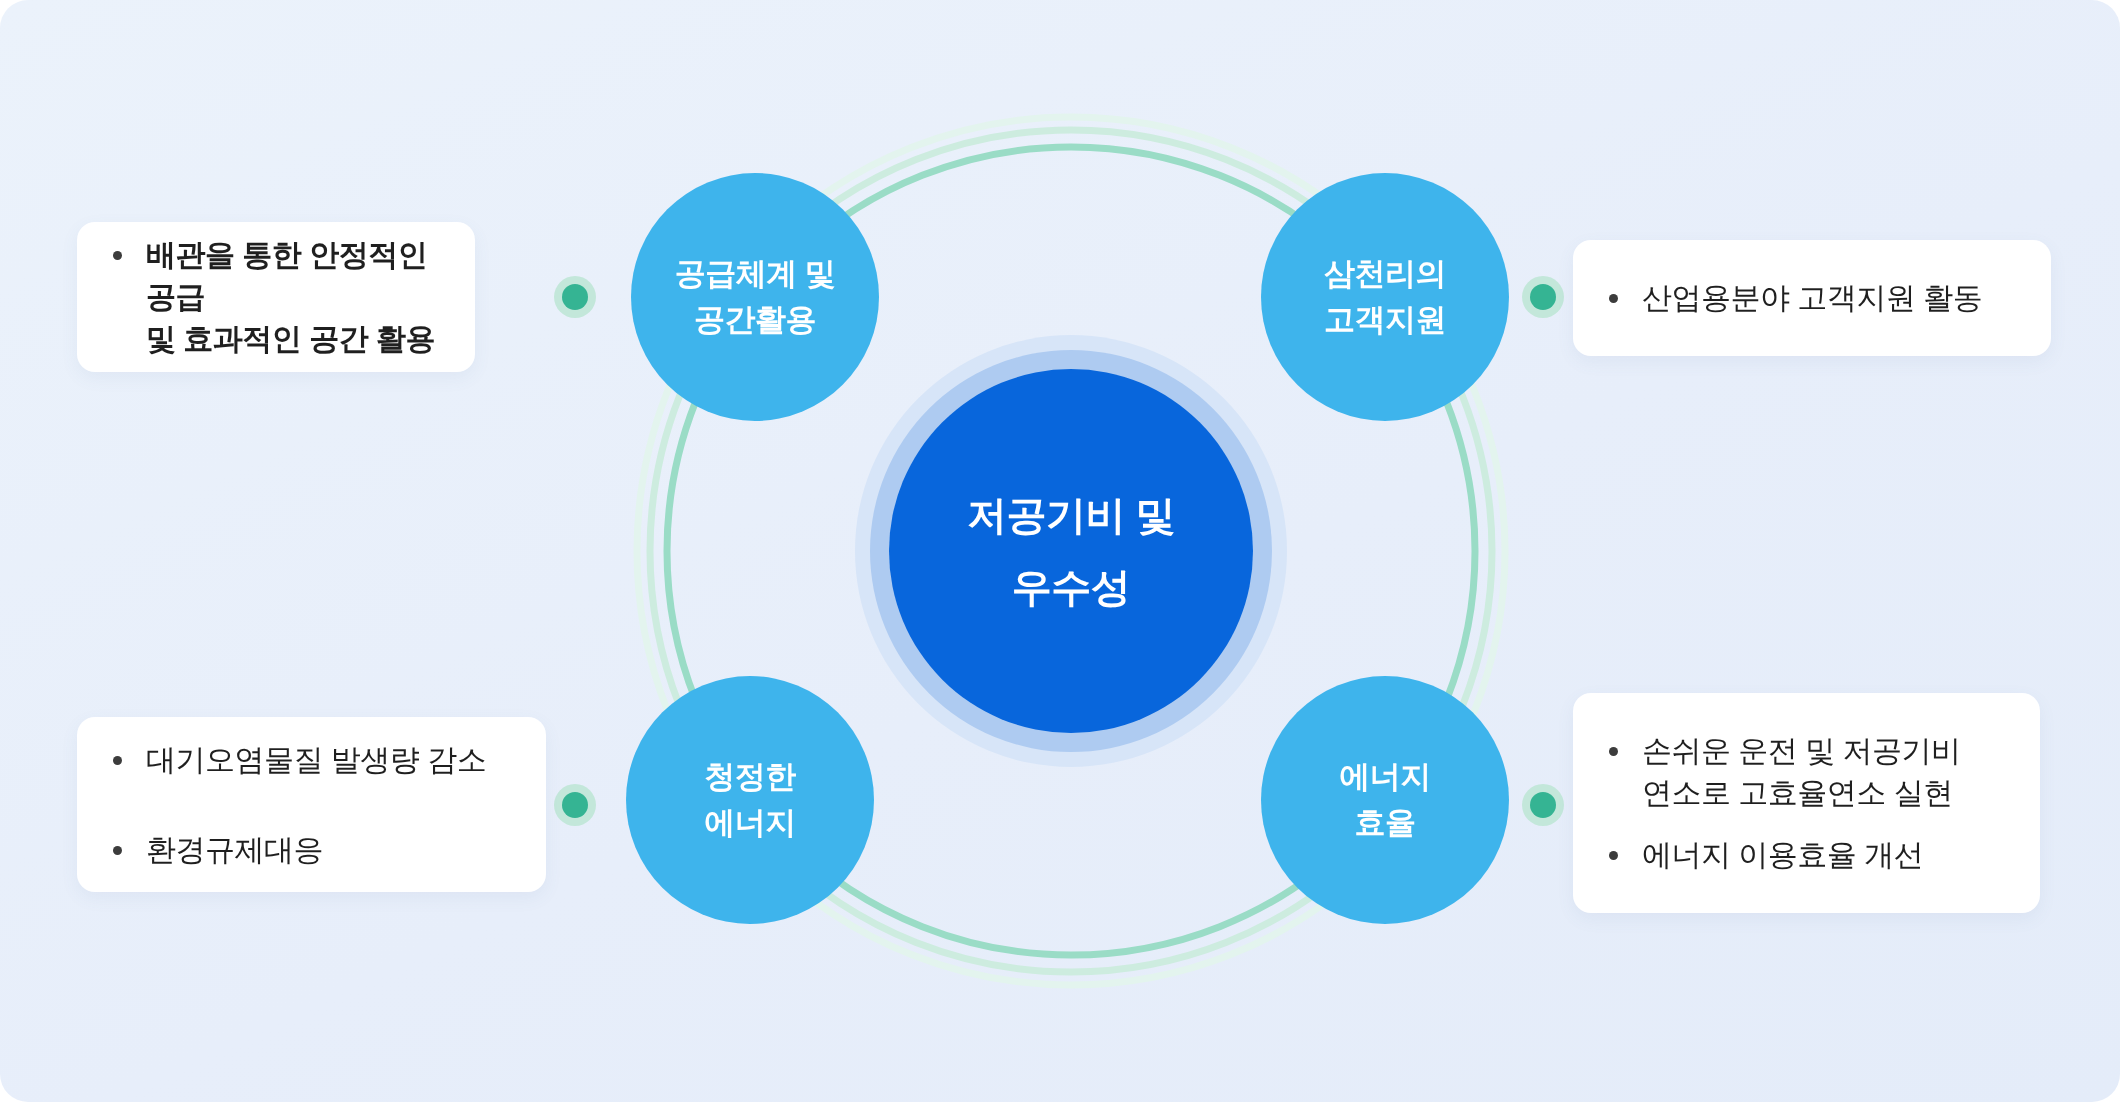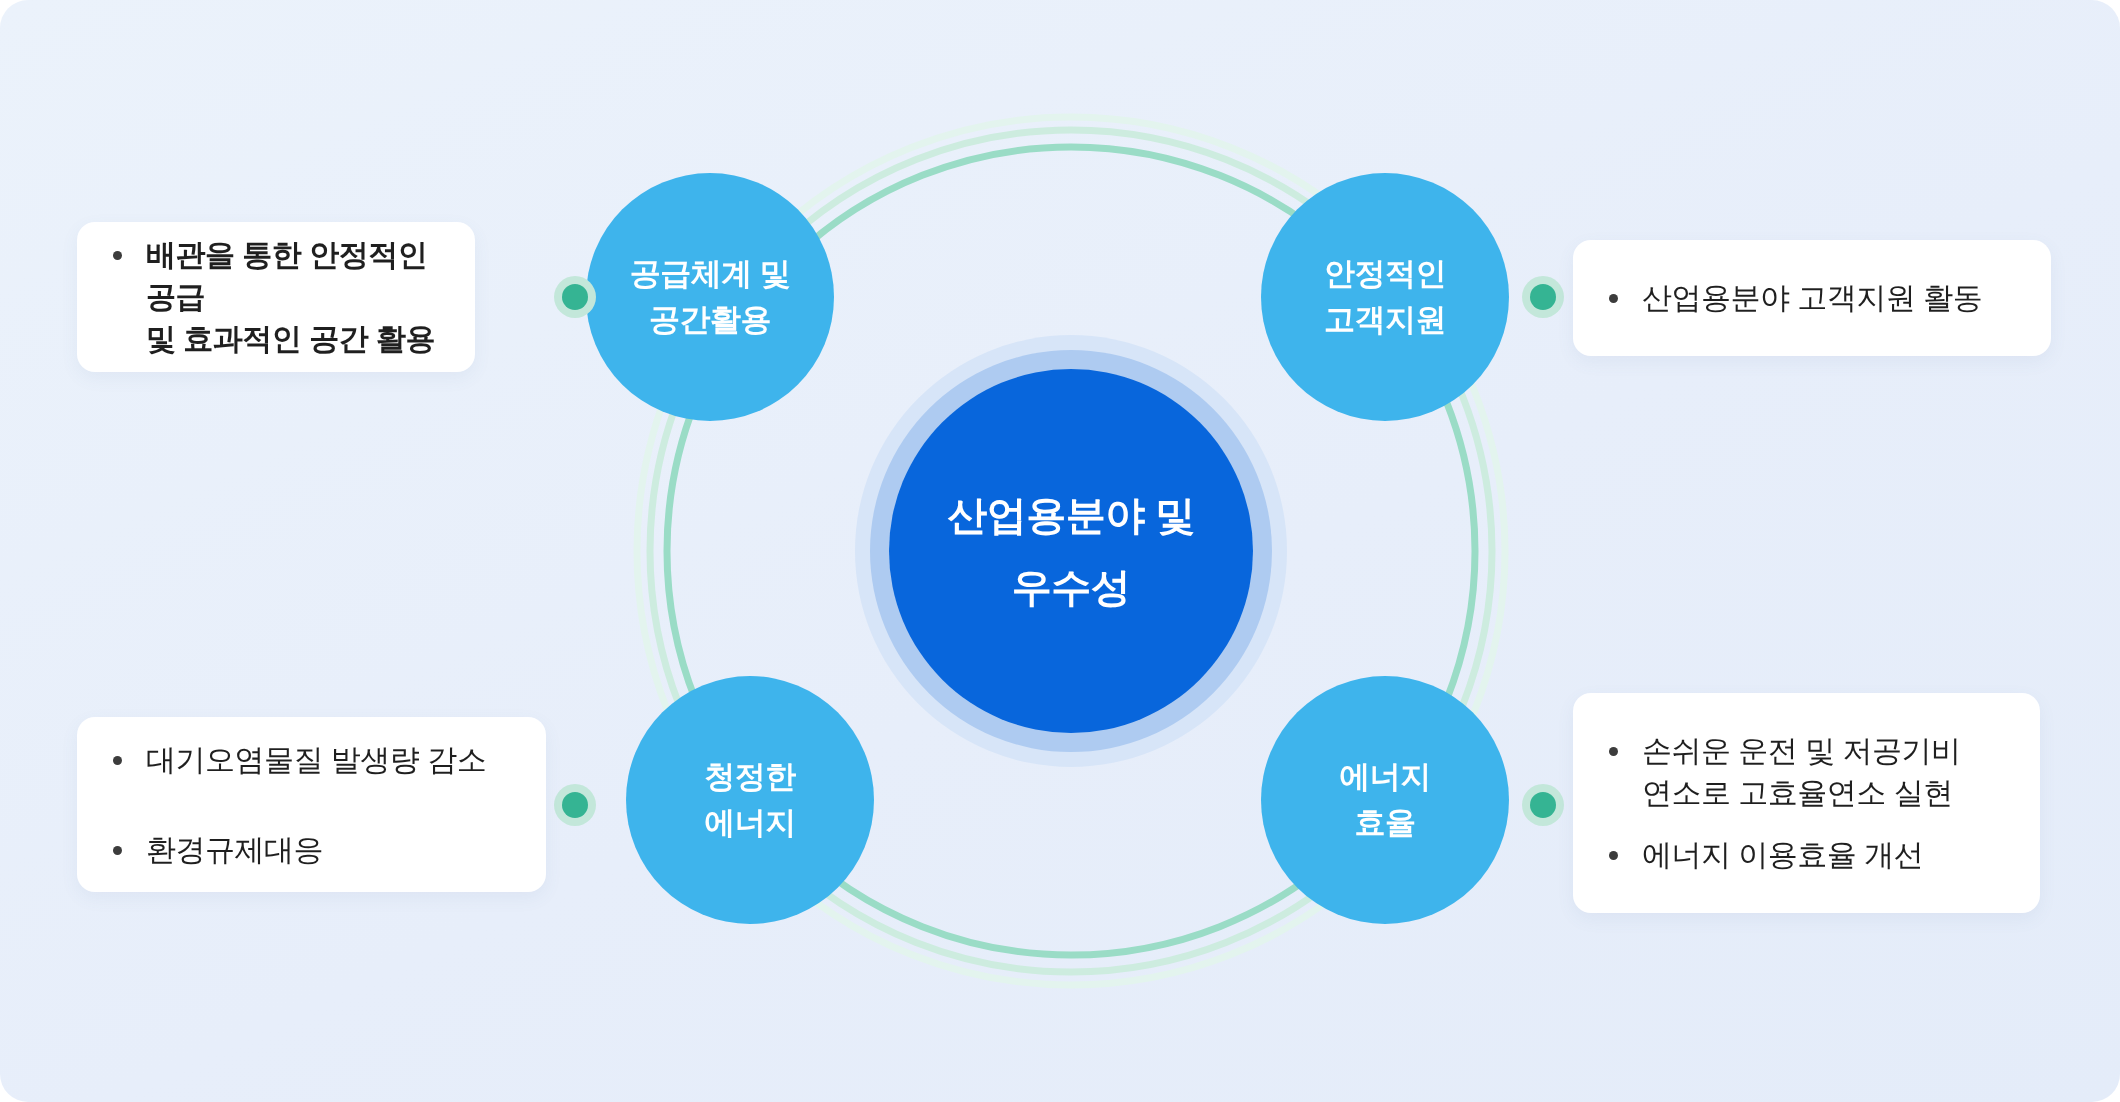--- a/index.html
+++ b/index.html
@@ -25,21 +25,21 @@
   .center-label {
     color: #ffffff; font-size: 40px; font-weight: 700; text-align: center;
     line-height: 1.8; white-space: pre-line; letter-spacing: -0.5px;
   }
 
   .sat-node {
     position: absolute; width: 248px; height: 248px; border-radius: 50%;
     background: #3eb4ec;
     display: flex; align-items: center; justify-content: center;
   }
-  .sat-node.tl { left: 586px; top: 173px; }
+  .sat-node.tl { left: 631px; top: 173px; }
   .sat-node.tr { left: 1261px; top: 173px; }
   .sat-node.bl { left: 626px; top: 676px; }
   .sat-node.br { left: 1261px; top: 676px; }
   .sat-label {
     color: #ffffff; font-size: 31px; font-weight: 700; text-align: center;
     line-height: 1.48; white-space: pre-line; letter-spacing: -0.5px;
   }
 
   .connector-dot {
     position: absolute; width: 26px; height: 26px; border-radius: 50%;
@@ -76,30 +76,30 @@
 
 <div class="stage">
 
   <svg class="orbit-rings" viewBox="0 0 2120 1102" xmlns="http://www.w3.org/2000/svg">
     <circle cx="1071" cy="551" r="434" fill="none" stroke="#e3f4ee" stroke-width="7"></circle>
     <circle cx="1071" cy="551" r="421" fill="none" stroke="#cdecdf" stroke-width="7"></circle>
     <circle cx="1071" cy="551" r="404" fill="none" stroke="#9adcc6" stroke-width="7"></circle>
   </svg>
 
   <div class="center-node">
-    <div class="center-label">산업용분야 및
+    <div class="center-label">저공기비 및
 우수성</div>
   </div>
 
   <div class="sat-node tl">
     <div class="sat-label">공급체계 및
 공간활용</div>
   </div>
   <div class="sat-node tr">
-    <div class="sat-label">안정적인
+    <div class="sat-label">삼천리의
 고객지원</div>
   </div>
   <div class="sat-node bl">
     <div class="sat-label">청정한
 에너지</div>
   </div>
   <div class="sat-node br">
     <div class="sat-label">에너지
 효율</div>
   </div>

